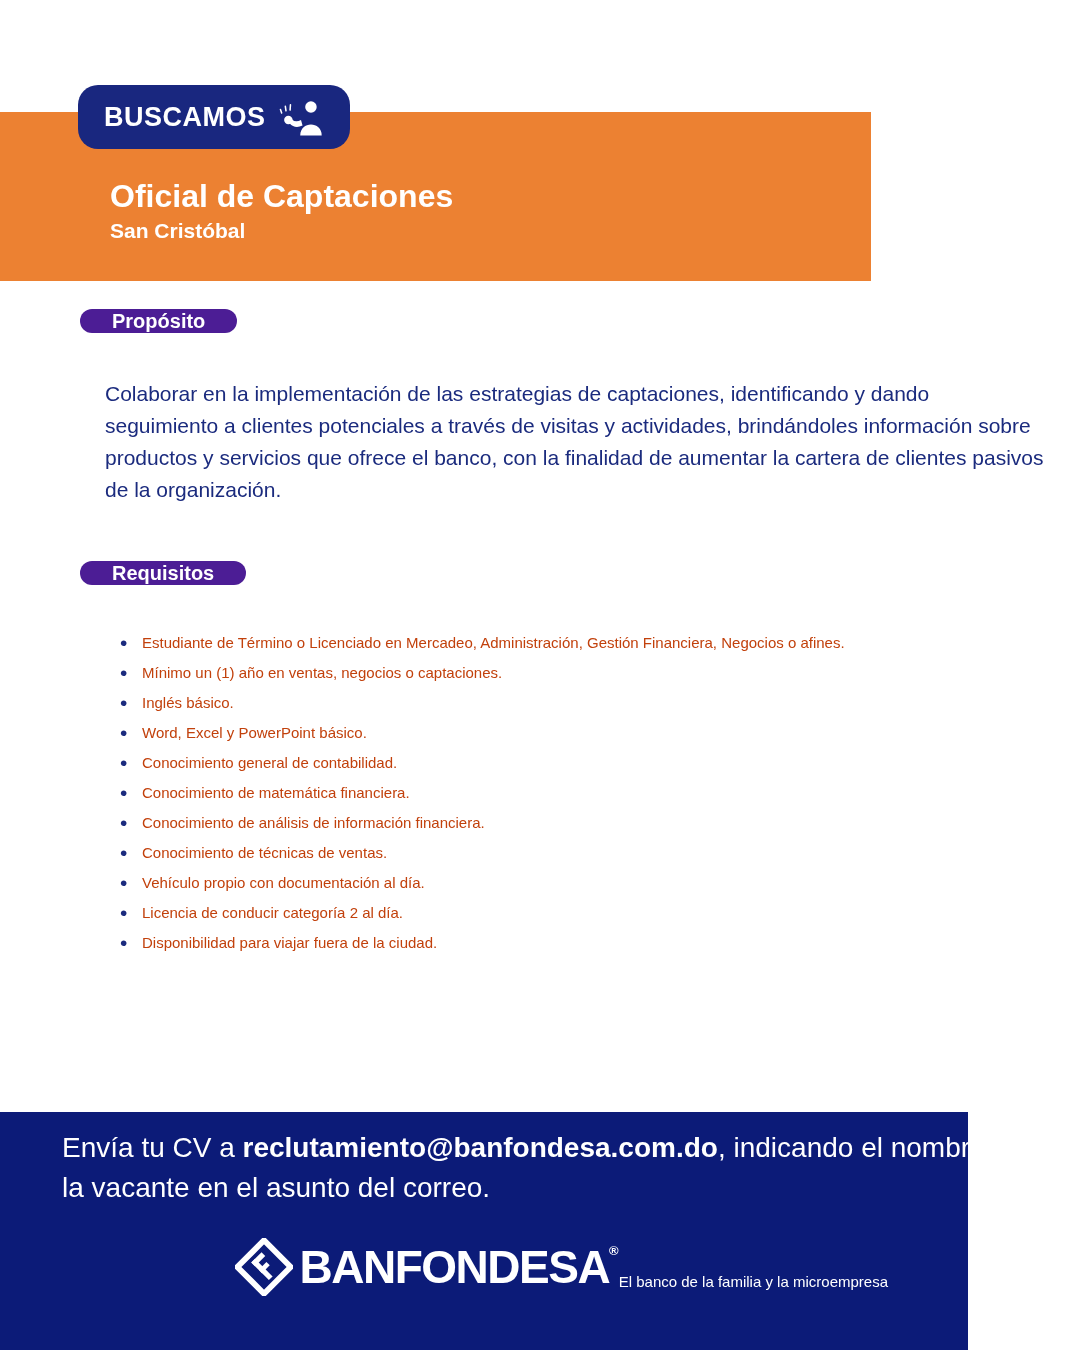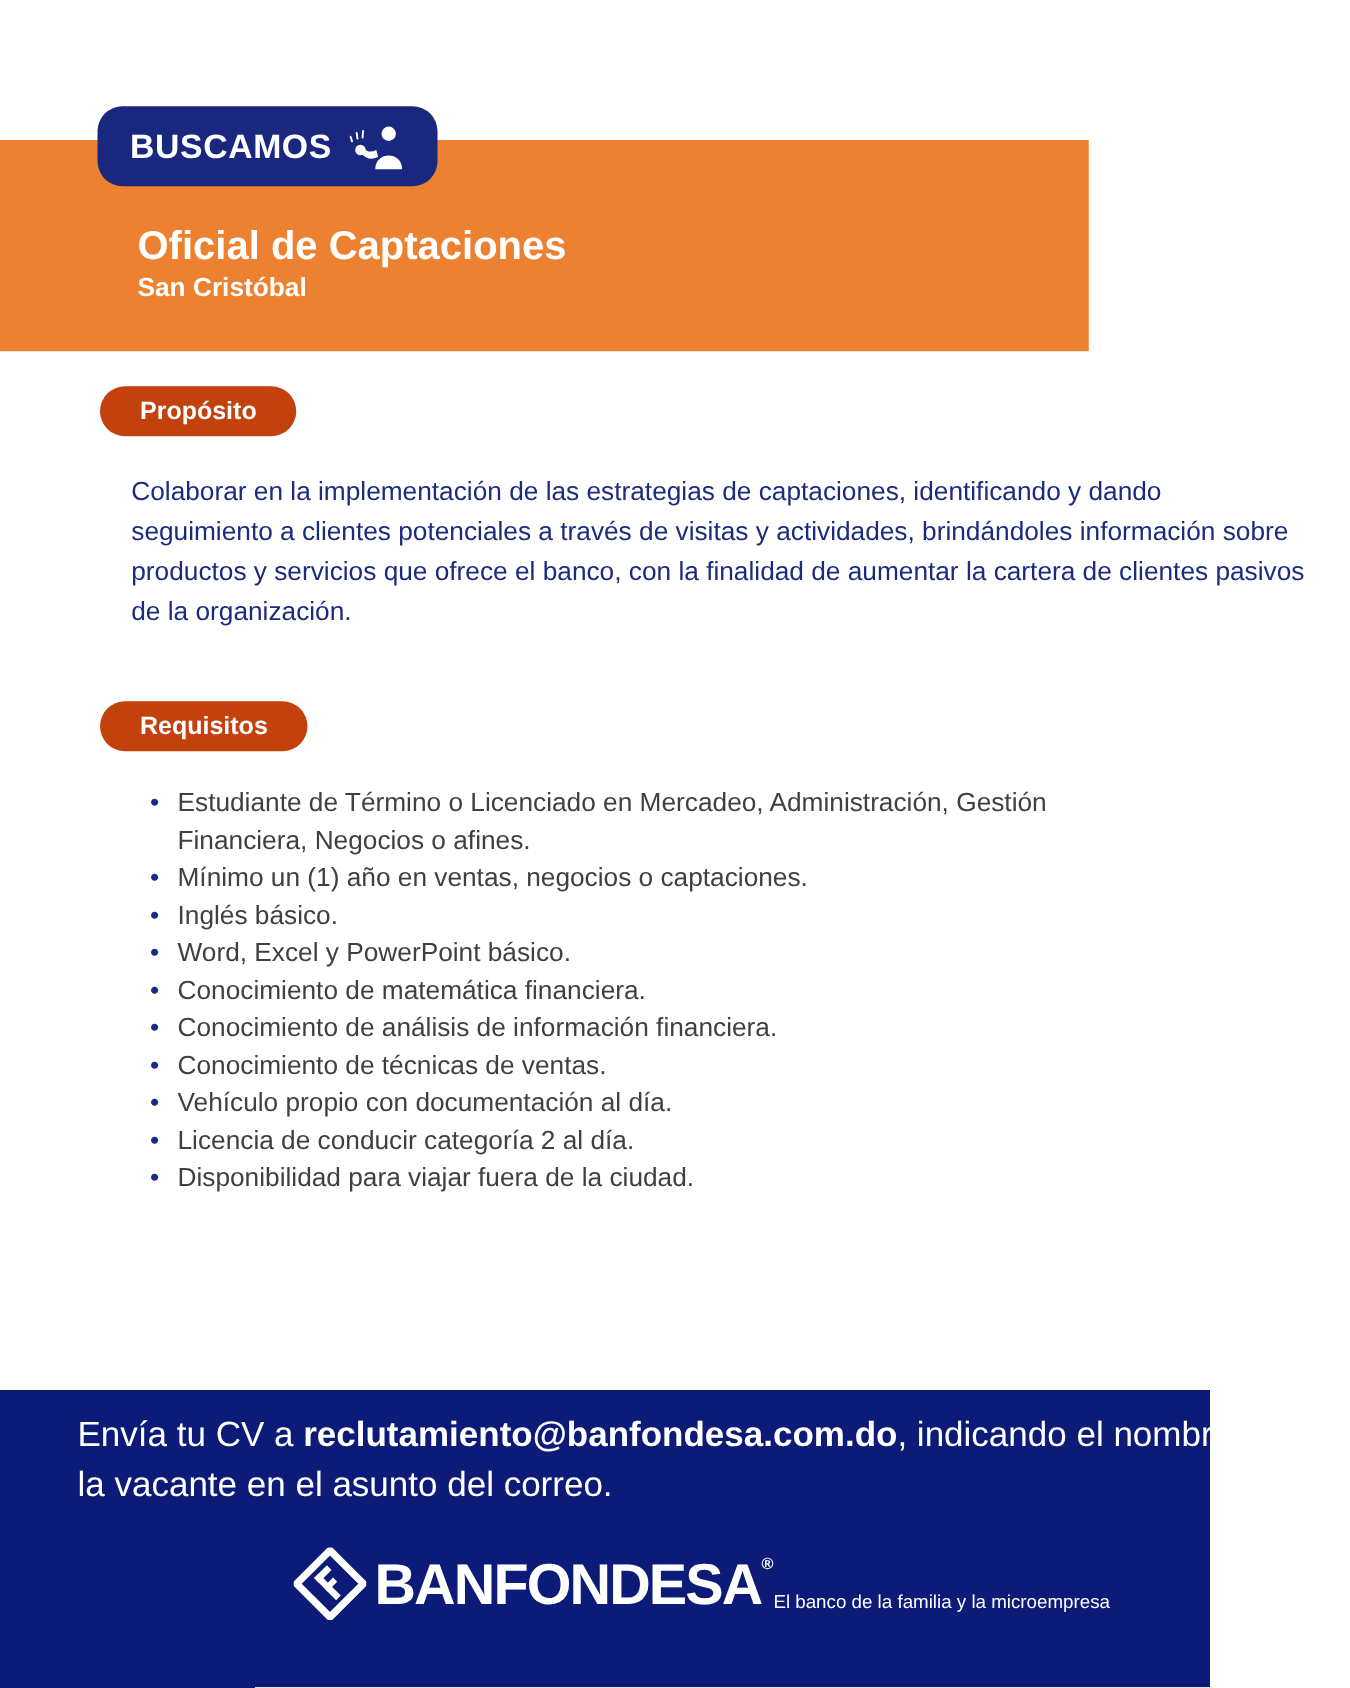--- a/index.html
+++ b/index.html
@@ -58,22 +58,22 @@
     color: #ffffff;
     font-size: 21px;
     font-weight: 700;
     margin-top: 4px;
   }
 
   
   .pill {
     position: absolute;
     left: 80px;
-    height: 40px;
-    background: #c2410c;
+    height: 24px;
+    background: #4c1d95;
     border-radius: 24px;
     display: inline-flex;
     align-items: center;
     padding: 0 32px;
   }
   .pill span {
     color: #ffffff;
     font-size: 20px;
     font-weight: 700;
   }
@@ -95,22 +95,22 @@
   .requirements-list {
     position: absolute;
     left: 118px;
     top: 628px;
     width: 810px;
     list-style: none;
   }
   .requirements-list li {
     position: relative;
     padding-left: 24px;
-    color: #404040;
-    font-size: 21px;
+    color: #c2410c;
+    font-size: 15px;
     line-height: 30px;
   }
   .requirements-list li::before {
     content: "\2022";
     position: absolute;
     left: 2px;
     top: 0;
     color: #1b2b7e;
     font-size: 21px;
   }
@@ -207,20 +207,21 @@
   <p class="purpose-text">Colaborar en la implementación de las estrategias de captaciones, identificando y dando seguimiento a clientes potenciales a través de visitas y actividades, brindándoles información sobre productos y servicios que ofrece el banco, con la finalidad de aumentar la cartera de clientes pasivos de la organización.</p>
 
   <div class="pill requirements-pill">
     <span>Requisitos</span>
   </div>
   <ul class="requirements-list">
       <li>Estudiante de Término o Licenciado en Mercadeo, Administración, Gestión Financiera, Negocios o afines.</li>
       <li>Mínimo un (1) año en ventas, negocios o captaciones.</li>
       <li>Inglés básico.</li>
       <li>Word, Excel y PowerPoint básico.</li>
+      <li>Conocimiento general de contabilidad.</li>
       <li>Conocimiento de matemática financiera.</li>
       <li>Conocimiento de análisis de información financiera.</li>
       <li>Conocimiento de técnicas de ventas.</li>
       <li>Vehículo propio con documentación al día.</li>
       <li>Licencia de conducir categoría 2 al día.</li>
       <li>Disponibilidad para viajar fuera de la ciudad.</li>
     </ul>
 
   <div class="footer">
     <p class="cta"><span>Envía tu CV a </span><span class="email">reclutamiento@banfondesa.com.do</span><span>, indicando el nombre de la vacante en el asunto del correo.</span></p>

